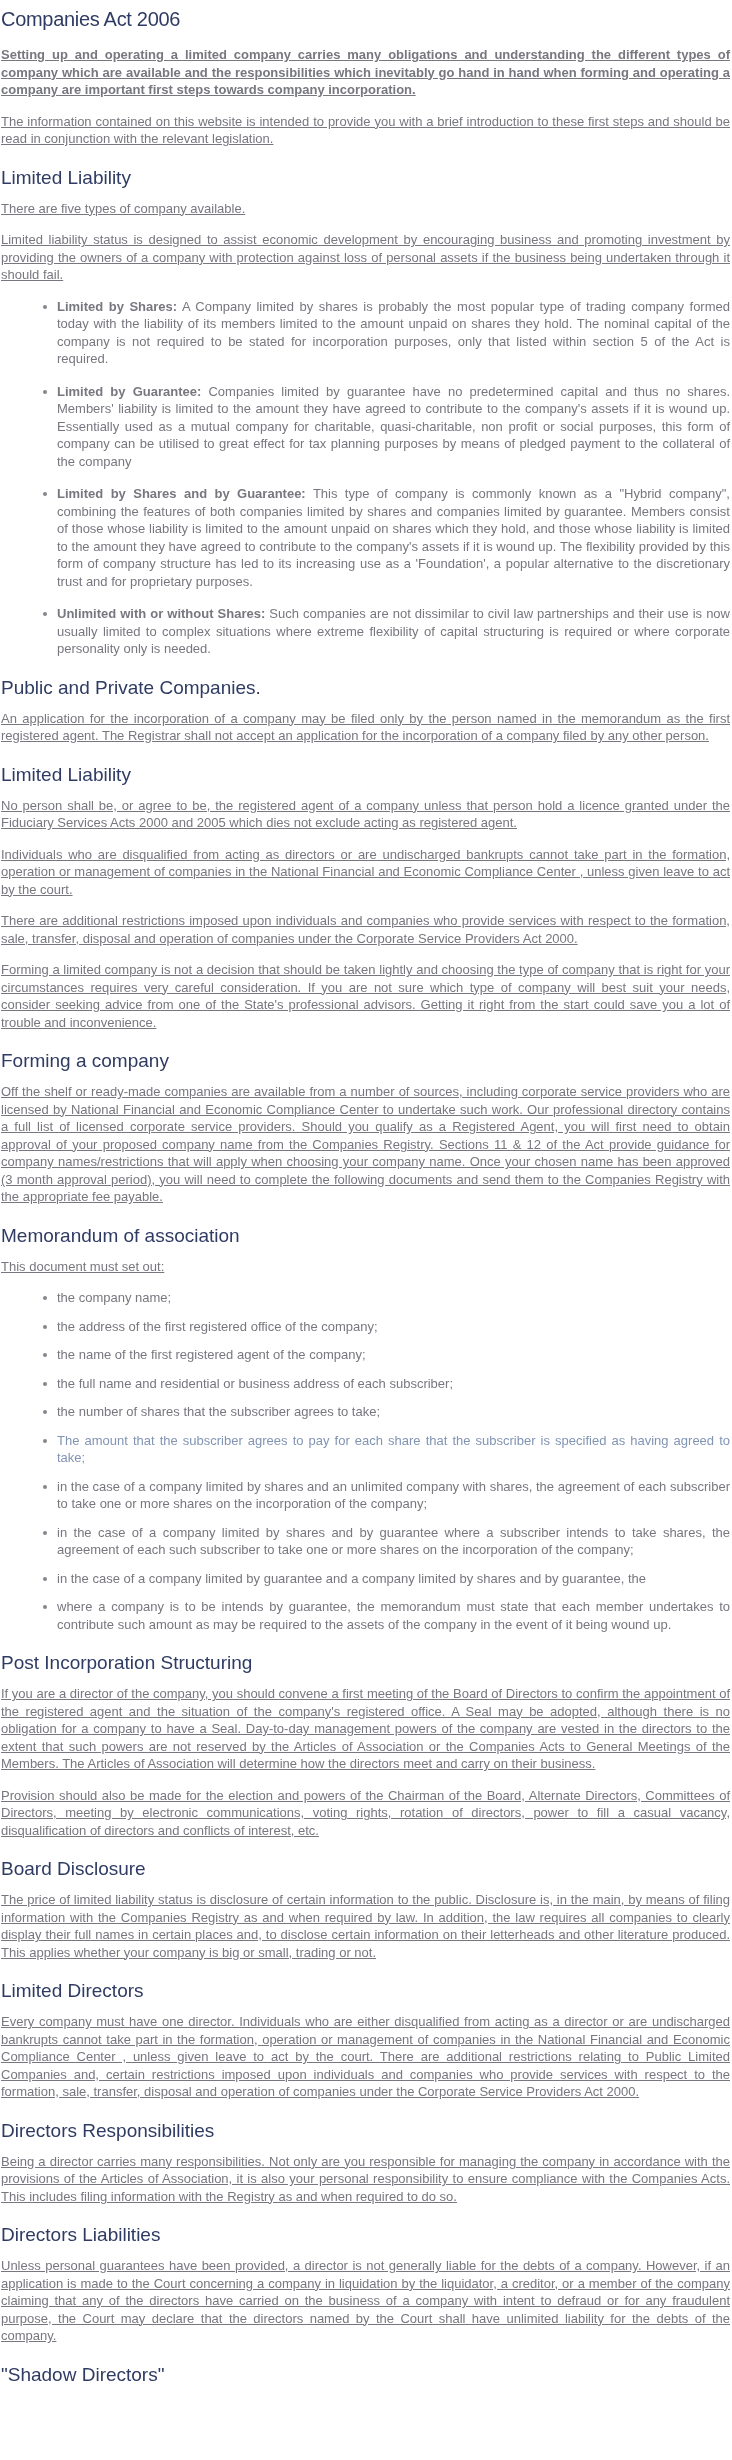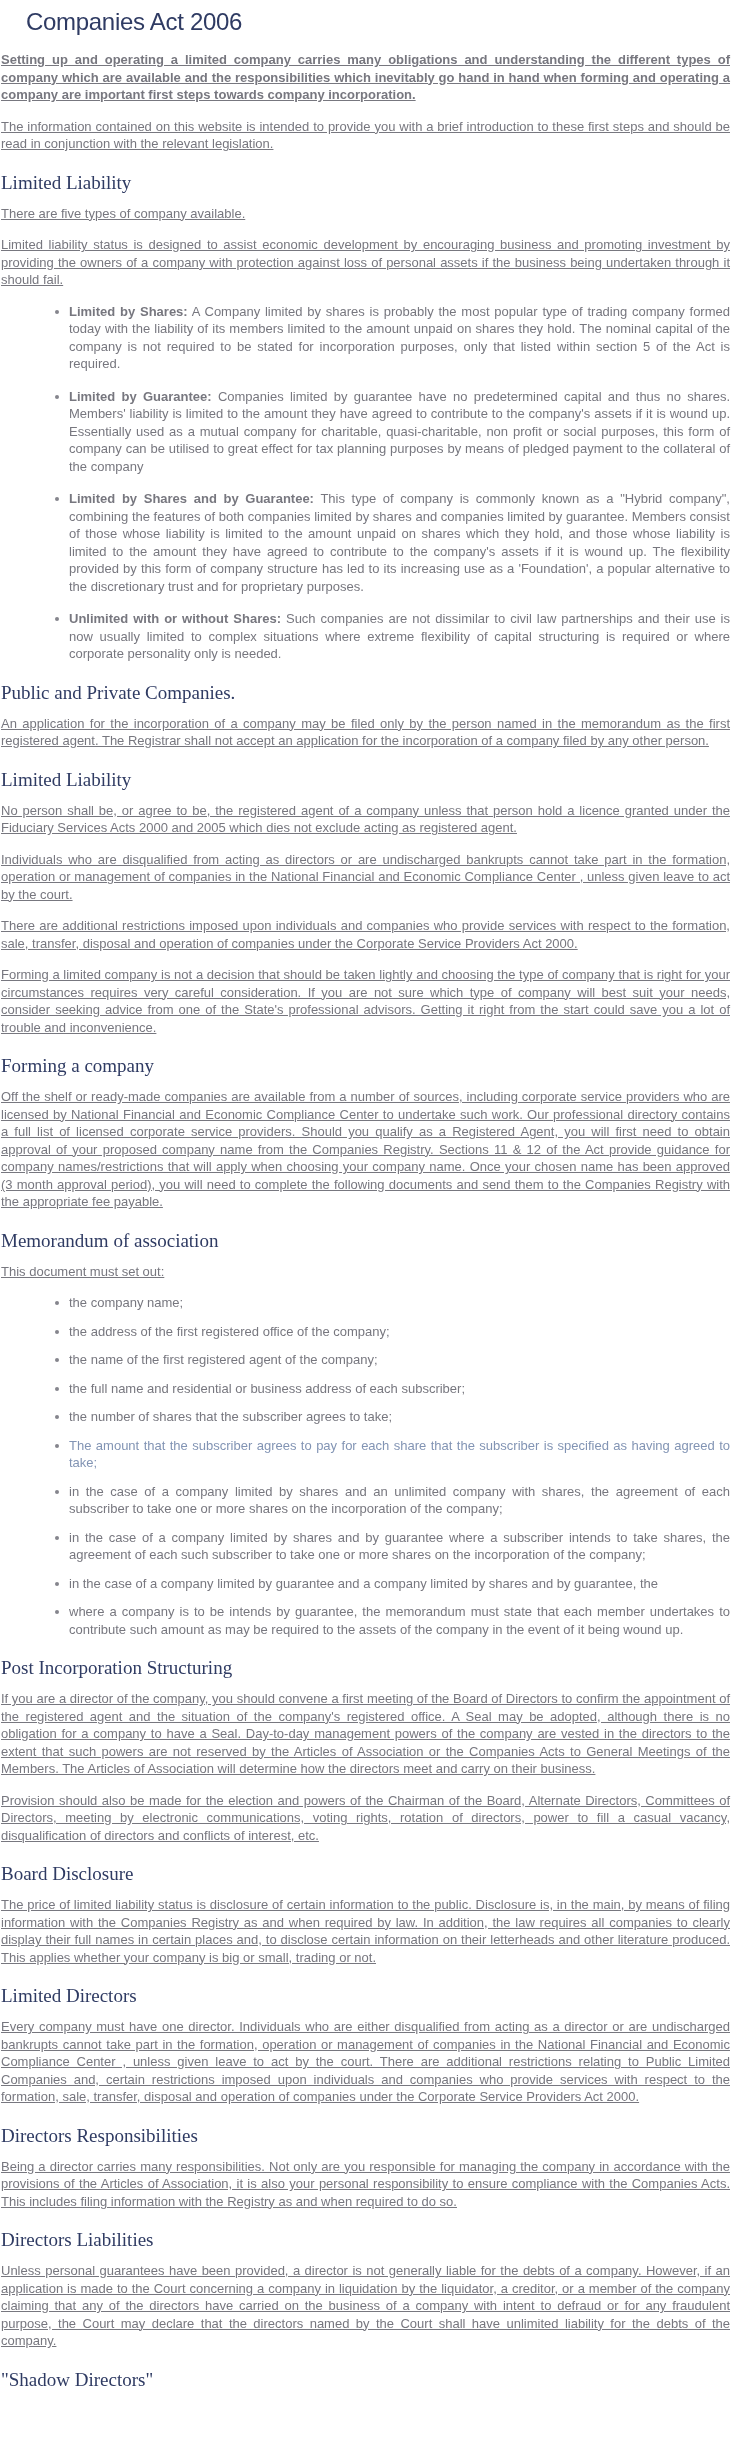--- a/index.html
+++ b/index.html
@@ -4,26 +4,26 @@
 <style>
   :root{
     --heading-color:#2f3b63;
     --body-color:#77777f;
     --highlight-color:#8294b4;
     --bg-color:#ffffff;
   }
   html,body{margin:0;padding:0;background:var(--bg-color);}
   body{font-family:"Liberation Sans","DejaVu Sans",sans-serif;}
   .page{width:732px;box-sizing:border-box;padding:6px 2px 40px 1px;color:var(--body-color);}
-  h1{font-size:24px;font-weight:400;color:var(--heading-color);margin:2px 0 15px 0;letter-spacing:-0.3px;padding-left:25px;}
-  h2{font-size:19px;font-weight:400;color:var(--heading-color);margin:19px 0 11px 0;font-family:Liberation Serif, serif;}
+  h1{font-size:20px;font-weight:400;color:var(--heading-color);margin:2px 0 15px 0;letter-spacing:-0.3px;}
+  h2{font-size:19px;font-weight:400;color:var(--heading-color);margin:19px 0 11px 0;}
   p{margin:0 0 14px 0;font-size:13px;line-height:17.5px;text-align:justify;text-decoration:underline;}
   p.lead{font-weight:700;}
   ul{list-style:none;margin:0 0 6px 0;padding:0 0 0 56px;}
-  li{position:relative;margin:0 0 15px 12px;font-size:13px;line-height:17.5px;text-align:justify;}
+  li{position:relative;margin:0 0 15px 0;font-size:13px;line-height:17.5px;text-align:justify;}
   li::before{content:"";position:absolute;left:-14px;top:7px;width:4px;height:4px;border-radius:50%;background:#85858d;}
   ul.memo li{margin-bottom:11px;}
   .b{font-weight:700;}
   .hl{color:var(--highlight-color);}
 </style>
 </head>
 <body>
 
 <div class="page">
 

